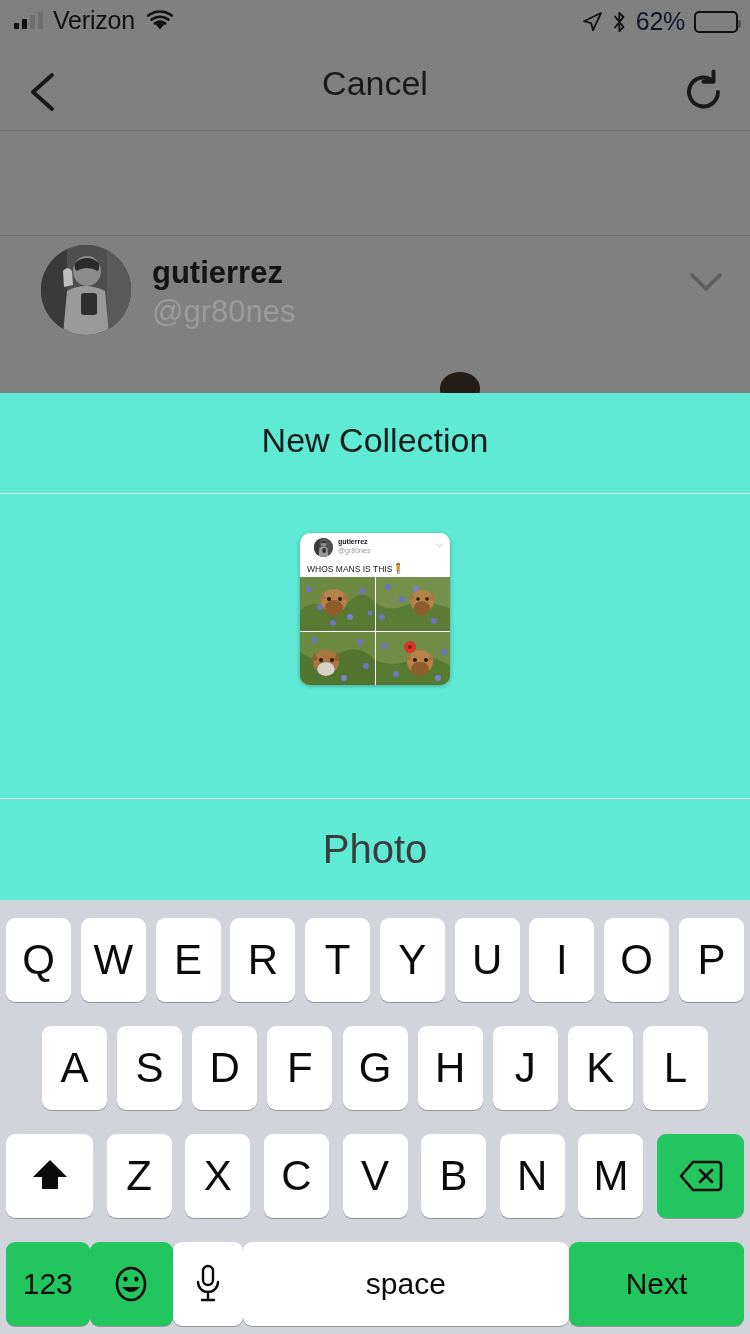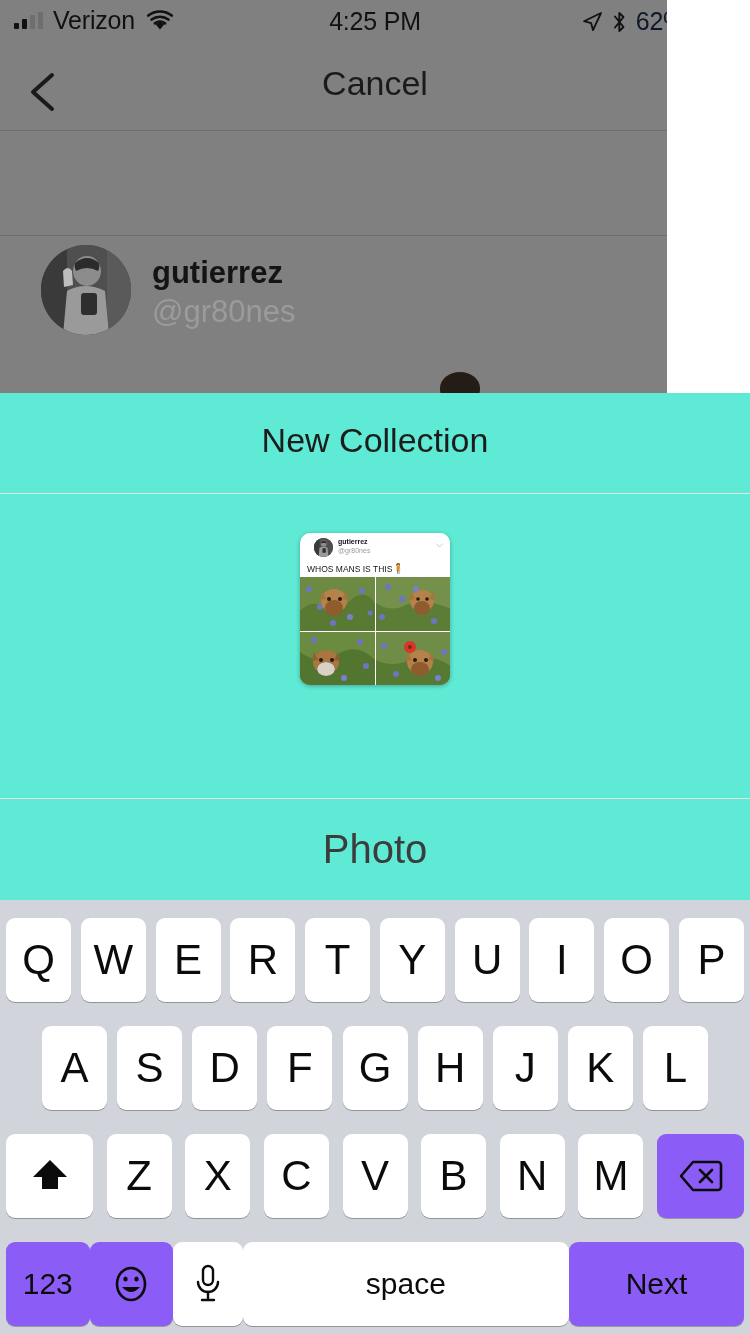--- a/index.html
+++ b/index.html
@@ -6,21 +6,21 @@
   html, body {
     width: 750px; height: 1334px;
     background: #ffffff;
     font-family: "Liberation Sans", sans-serif;
     overflow: hidden;
   }
   #app { position: relative; width: 750px; height: 1334px; overflow: hidden; }
 
   
   .backdrop {
-    position: absolute; left: 0; top: 0; width: 667px; height: 393px;
+    position: absolute; left: 0; top: 0; width: 750px; height: 393px;
     background: #808080; overflow: hidden;
   }
   .statusbar {
     position: absolute; left: 0; top: 0; width: 750px; height: 42px;
     display: flex; align-items: center;
   }
   .sb-left { position: absolute; left: 14px; top: 6px; display: flex; align-items: center; gap: 10px; }
   .sb-carrier { font-size: 25px; color: #111; letter-spacing: -0.2px; }
   .sb-center { position: absolute; left: 0; width: 750px; top: 7px; text-align: center;
                font-size: 25px; color: #111; letter-spacing: -0.2px; }
@@ -93,21 +93,21 @@
   .cancel-btn span { font-size: 40px; color: #3c3c3c; }
 
   
   .keyboard { position: absolute; left: 0; top: 900px; width: 750px; height: 434px; background: #d1d5db; }
   .krow { position: absolute; left: 0; width: 750px; display: flex; }
   .key {
     background: #ffffff; border-radius: 9px; box-shadow: 0 1px 0 rgba(0,0,0,0.30);
     display: flex; align-items: center; justify-content: center;
     font-size: 42px; color: #0b0b0b; font-weight: 300;
   }
-  .key.gray { background: #8b5cf6; box-shadow: 0 1px 0 rgba(0,0,0,0.28); }
+  .key.gray { background: #22c55e; box-shadow: 0 1px 0 rgba(0,0,0,0.28); }
   .key.small { font-size: 30px; }
   .key.space-key { font-size: 30px; }
 
   .r1 { top: 18px; padding: 0 6px; justify-content: space-between; }
   .r1 .key { width: 65px; height: 84px; }
   .r2 { top: 126px; padding: 0 42px; justify-content: space-between; }
   .r2 .key { width: 65px; height: 84px; }
   .r3 { top: 234px; padding: 0 6px; justify-content: space-between; }
   .r3 .key { width: 65px; height: 84px; }
   .r3 .key.wide { width: 87px; }
@@ -140,21 +140,20 @@
         <span>
           <svg width="30" height="22" viewBox="0 0 30 22">
             <path d="M15 19.5l4.2-5.1a6.6 6.6 0 0 0-8.4 0z" fill="#111"></path>
             <path d="M6.6 9.6a13.6 13.6 0 0 1 16.8 0" stroke="#111" stroke-width="2.6" fill="none" stroke-linecap="round"></path>
             <path d="M9.9 13.4a8.7 8.7 0 0 1 10.2 0" stroke="#111" stroke-width="2.6" fill="none" stroke-linecap="round"></path>
             <path d="M3.2 5.6a18.8 18.8 0 0 1 23.6 0" stroke="#111" stroke-width="2.6" fill="none" stroke-linecap="round"></path>
           </svg>
         </span>
       </div>
 
-      <div class="sb-center">4:25 PM</div>
 
       <div class="sb-right">
         <span>
           <svg width="22" height="22" viewBox="0 0 22 22">
             <path d="M20 2L3 10.2l7.1 1.9 1.9 7.1z" fill="none" stroke="#111" stroke-width="1.8" stroke-linejoin="round"></path>
           </svg>
         </span>
         <span>
           <svg width="15" height="24" viewBox="0 0 15 24">
             <path d="M3 6.5L11.5 17 7.3 21V3l4.2 4L3 17.5" fill="none" stroke="#111" stroke-width="1.9" stroke-linejoin="round" stroke-linecap="round"></path>

